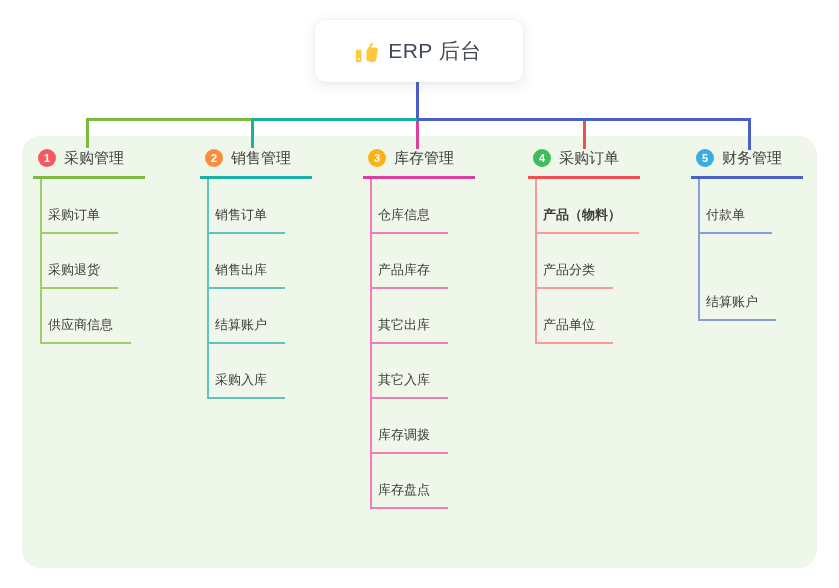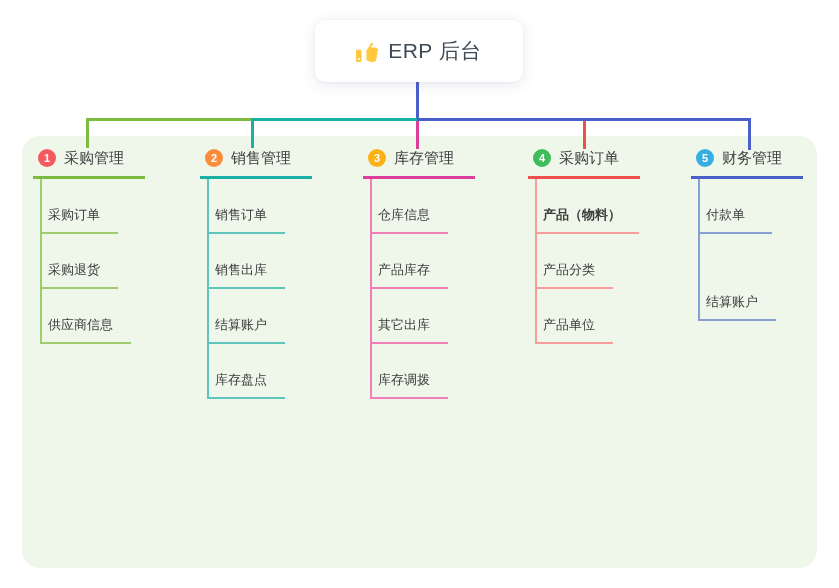--- a/index.html
+++ b/index.html
@@ -117,34 +117,36 @@
 
   <div class="branch">
     <div class="branch-header" style="border-bottom-color: rgb(25, 176, 166);">
       <span class="badge" style="background: rgb(251, 140, 60);">2</span>
       <span class="branch-label">销售管理</span>
     </div>
     <ul class="children" style="border-left-color: rgb(95, 197, 188);">
           <li style="border-bottom-color: rgb(95, 197, 188);">销售订单</li>
           <li style="border-bottom-color: rgb(95, 197, 188);">销售出库</li>
           <li style="border-bottom-color: rgb(95, 197, 188);">结算账户</li>
-          <li style="border-bottom-color: rgb(95, 197, 188);">库存盘点</li>
+          <li style="border-bottom-color: rgb(95, 197, 188);">采购入库</li>
         </ul>
   </div>
 
   <div class="branch">
     <div class="branch-header" style="border-bottom-color: rgb(220, 63, 155);">
       <span class="badge" style="background: rgb(251, 178, 22);">3</span>
       <span class="branch-label">库存管理</span>
     </div>
     <ul class="children" style="border-left-color: rgb(240, 127, 184);">
           <li style="border-bottom-color: rgb(240, 127, 184);">仓库信息</li>
           <li style="border-bottom-color: rgb(240, 127, 184);">产品库存</li>
           <li style="border-bottom-color: rgb(240, 127, 184);">其它出库</li>
+          <li style="border-bottom-color: rgb(240, 127, 184);">其它入库</li>
           <li style="border-bottom-color: rgb(240, 127, 184);">库存调拨</li>
+          <li style="border-bottom-color: rgb(240, 127, 184);">库存盘点</li>
         </ul>
   </div>
 
   <div class="branch">
     <div class="branch-header" style="border-bottom-color: rgb(240, 80, 77);">
       <span class="badge" style="background: rgb(61, 189, 92);">4</span>
       <span class="branch-label">采购订单</span>
     </div>
     <ul class="children" style="border-left-color: rgb(247, 156, 154);">
           <li style="border-bottom-color: rgb(247, 156, 154); font-weight: bold;">产品（物料）</li>

